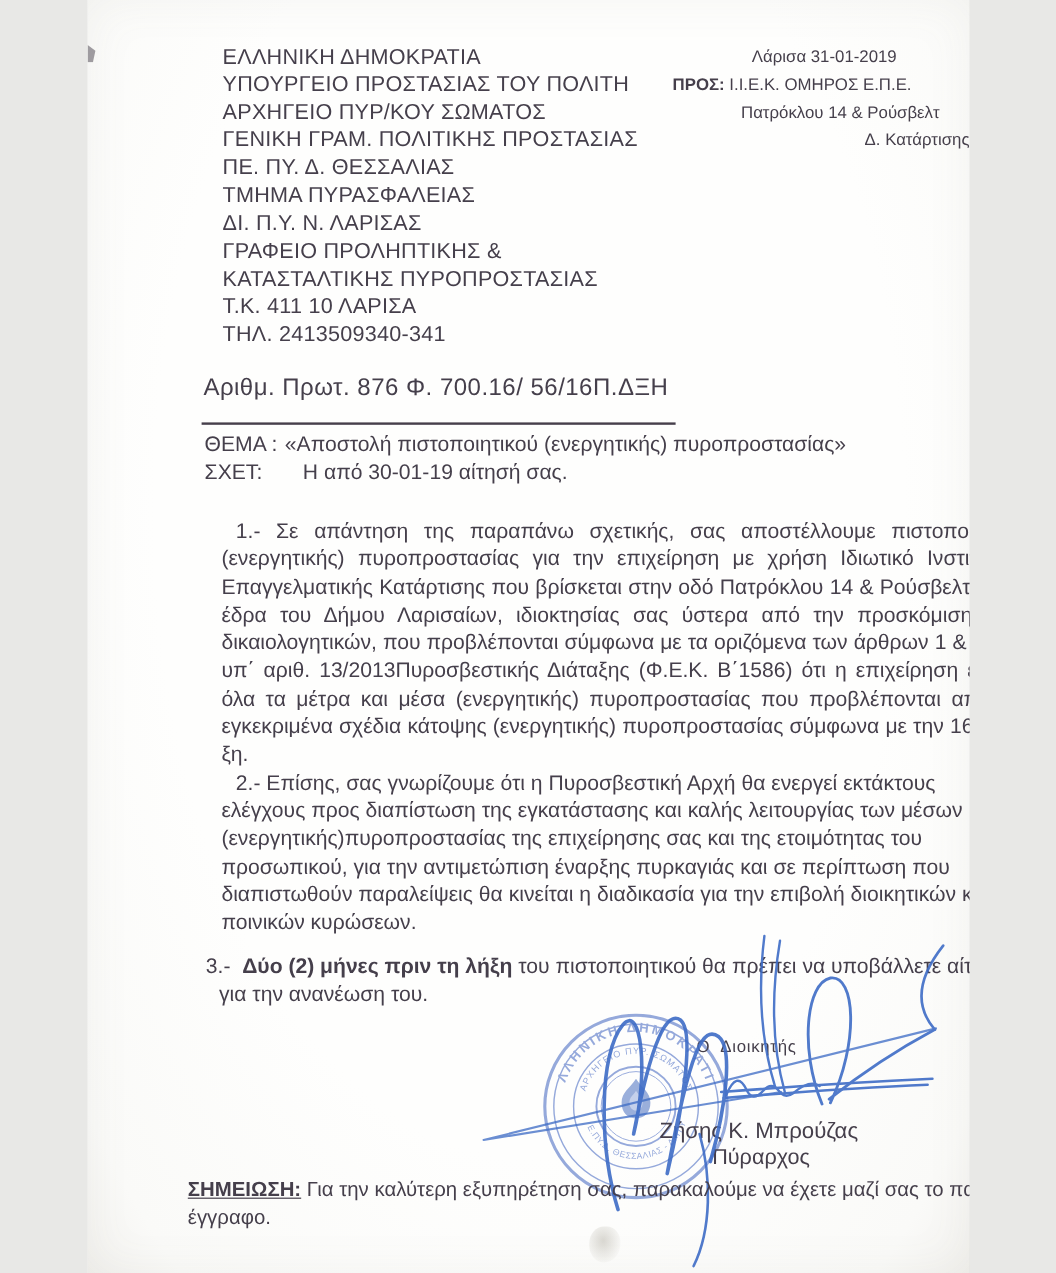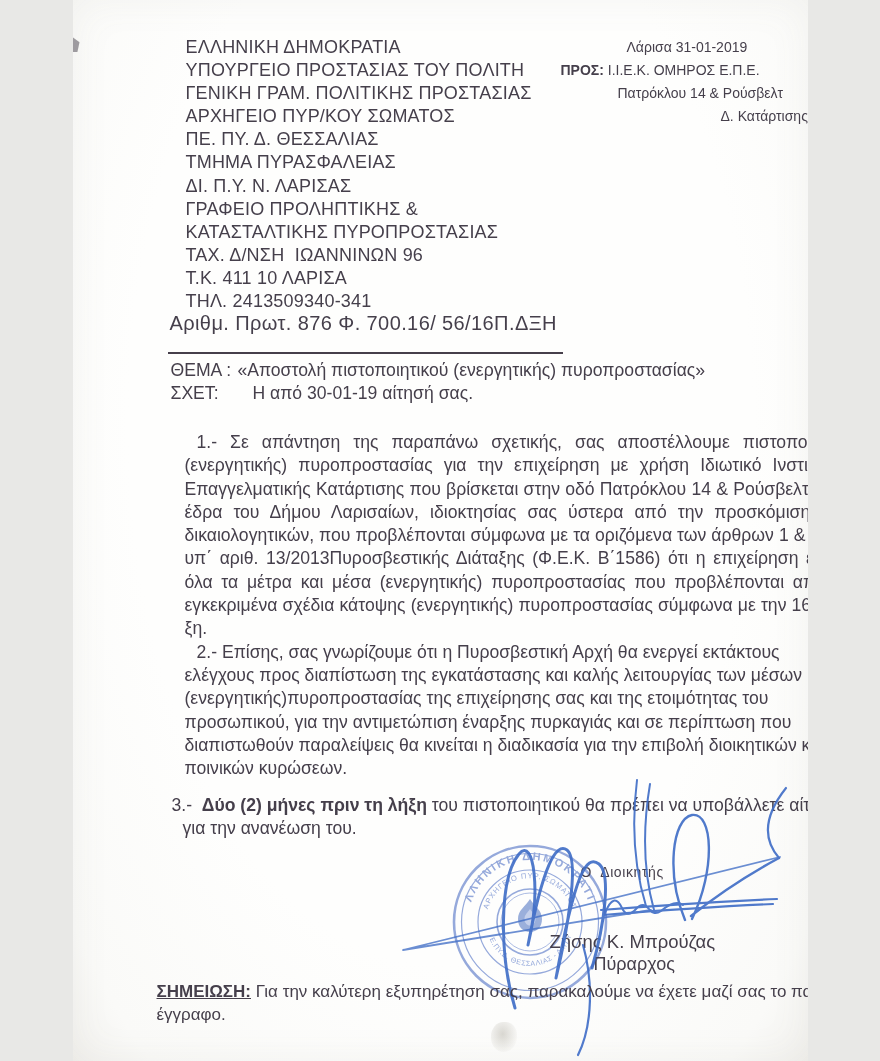--- a/index.html
+++ b/index.html
@@ -53,28 +53,27 @@
                clip-path:polygon(0 0,100% 35%,70% 100%,0 100%);}
 </style>
 </head>
 <body>
 
 <div class="page">
 
   <div class="abs sender">
     <div>ΕΛΛΗΝΙΚΗ ΔΗΜΟΚΡΑΤΙΑ</div>
     <div>ΥΠΟΥΡΓΕΙΟ ΠΡΟΣΤΑΣΙΑΣ ΤΟΥ ΠΟΛΙΤΗ</div>
+    <div>ΑΡΧΗΓΕΙΟ ΠΥΡ/ΚΟΥ ΣΩΜΑΤΟΣ</div>
     <div>ΓΕΝΙΚΗ ΓΡΑΜ. ΠΟΛΙΤΙΚΗΣ ΠΡΟΣΤΑΣΙΑΣ</div>
-    <div>ΑΡΧΗΓΕΙΟ ΠΥΡ/ΚΟΥ ΣΩΜΑΤΟΣ</div>
     <div>ΠΕ. ΠΥ. Δ. ΘΕΣΣΑΛΙΑΣ</div>
     <div>ΤΜΗΜΑ ΠΥΡΑΣΦΑΛΕΙΑΣ</div>
     <div>ΔΙ. Π.Υ. Ν. ΛΑΡΙΣΑΣ</div>
     <div>ΓΡΑΦΕΙΟ ΠΡΟΛΗΠΤΙΚΗΣ &amp;</div>
     <div>ΚΑΤΑΣΤΑΛΤΙΚΗΣ ΠΥΡΟΠΡΟΣΤΑΣΙΑΣ</div>
-    <div>ΤΑΧ. Δ/ΝΣΗ&nbsp; ΙΩΑΝΝΙΝΩΝ 96</div>
     <div>Τ.Κ. 411 10 ΛΑΡΙΣΑ</div>
     <div>ΤΗΛ. 2413509340-341</div>
   </div>
 
   <div class="abs dateblock">
     <div class="place-date">Λάρισα 31-01-2019</div>
     <div>
       <span class="b">ΠΡΟΣ:</span>
       <span>Ι.Ι.Ε.Κ. ΟΜΗΡΟΣ Ε.Π.Ε.</span>
     </div>

